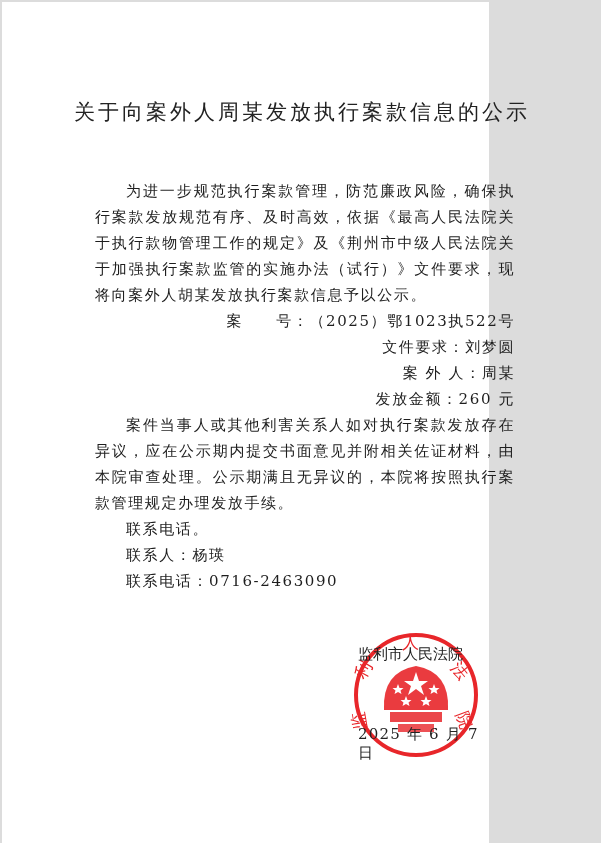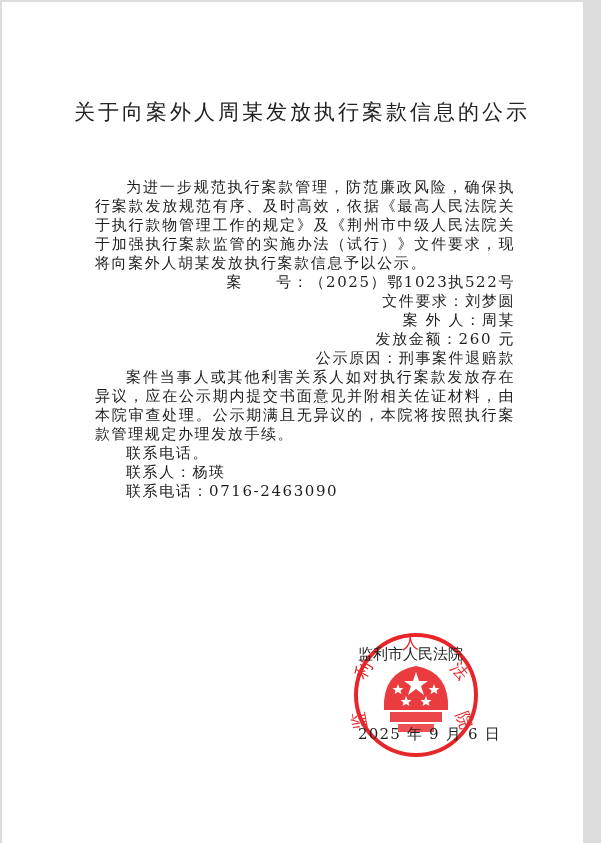--- a/index.html
+++ b/index.html
@@ -4,32 +4,32 @@
 <style>
   html, body { margin:0; padding:0; }
   body {
     width:601px; height:843px; overflow:hidden;
     background:#dcdcdc;
     font-family:"DejaVu Serif","Liberation Serif",serif;
     color:#1a1a1a;
   }
   .page {
     position:absolute; left:2px; top:2px;
-    width:581px; height:841px;
+    width:487px; height:841px;
     background:#ffffff;
   }
   .title {
     position:absolute; left:60px; width:480px; top:96px;
     text-align:center;
     font-size:21px; line-height:29px; letter-spacing:3px;
     color:#222;
   }
   .body {
     position:absolute; left:93px; width:420px; top:176px;
-    font-size:15px; line-height:19px; letter-spacing:1.6px;
+    font-size:15px; line-height:26px; letter-spacing:1.6px;
     color:#1e1e1e;
   }
   .p { margin:0; text-align:justify; text-align-last:left; }
   .indent { text-indent:31px; }
   .field { margin:0; padding-left:31px; white-space:nowrap;text-align:right; }
   .seal {
     position:absolute; left:344px; top:630px; width:140px; height:130px;
   }
   .date {
     position:absolute; left:356px; top:723px;
@@ -43,21 +43,20 @@
 
   <div class="title">关于向案外人周某发放执行案款信息的公示</div>
 
   <div class="body">
     <p class="p indent">为进一步规范执行案款管理，防范廉政风险，确保执行案款发放规范有序、及时高效，依据《最高人民法院关于执行款物管理工作的规定》及《荆州市中级人民法院关于加强执行案款监管的实施办法（试行）》文件要求，现将向案外人胡某发放执行案款信息予以公示。</p>
 
     <p class="field"><span>案　　号：</span><span>（2025）鄂1023执522号</span></p>
     <p class="field"><span>文件要求：</span><span>刘梦圆</span></p>
     <p class="field"><span>案 外 人：</span><span>周某</span></p>
     <p class="field"><span>发放金额：</span><span>260 元</span></p>
-    <p class="field"><span>公示原因：</span><span>刑事案件退赔款</span></p>
 
     <p class="p indent">案件当事人或其他利害关系人如对执行案款发放存在异议，应在公示期内提交书面意见并附相关佐证材料，由本院审查处理。公示期满且无异议的，本院将按照执行案款管理规定办理发放手续。</p>
     <p class="p indent">联系电话。</p>
     <p class="p indent">联系人：杨瑛</p>
     <p class="p indent">联系电话：0716-2463090</p>
   </div>
 
   <div class="seal">
     <svg width="140" height="130" viewBox="0 0 140 130">
       <circle cx="70" cy="63" r="60" fill="none" stroke="#e8262a" stroke-width="4"></circle>
@@ -71,14 +70,14 @@
       <polygon points="80,64 81.5,68 85.5,68 82.5,70.5 83.5,74 80,72 76.5,74 77.5,70.5 74.5,68 78.5,68" fill="#fff"></polygon>
       <text x="18" y="48" font-size="17" fill="#e8262a" font-family="DejaVu Serif, serif" transform="rotate(-60 18 48)">利</text>
       <text x="56" y="16" font-size="17" fill="#e8262a" font-family="DejaVu Serif, serif">人</text>
       <text x="104" y="36" font-size="17" fill="#e8262a" font-family="DejaVu Serif, serif" transform="rotate(50 104 36)">法</text>
       <text x="110" y="82" font-size="17" fill="#e8262a" font-family="DejaVu Serif, serif" transform="rotate(70 110 82)">院</text>
       <text x="20" y="96" font-size="17" fill="#e8262a" font-family="DejaVu Serif, serif" transform="rotate(-100 20 96)">监</text>
       <text x="12" y="27" font-size="15" fill="#222" font-family="DejaVu Serif, serif">监利市人民法院</text>
     </svg>
   </div>
 
-  <div class="date">2025 年 9 月 6 日</div>
+  <div class="date">2025 年 6 月 7 日</div>
 </div>
 
 </body></html>

